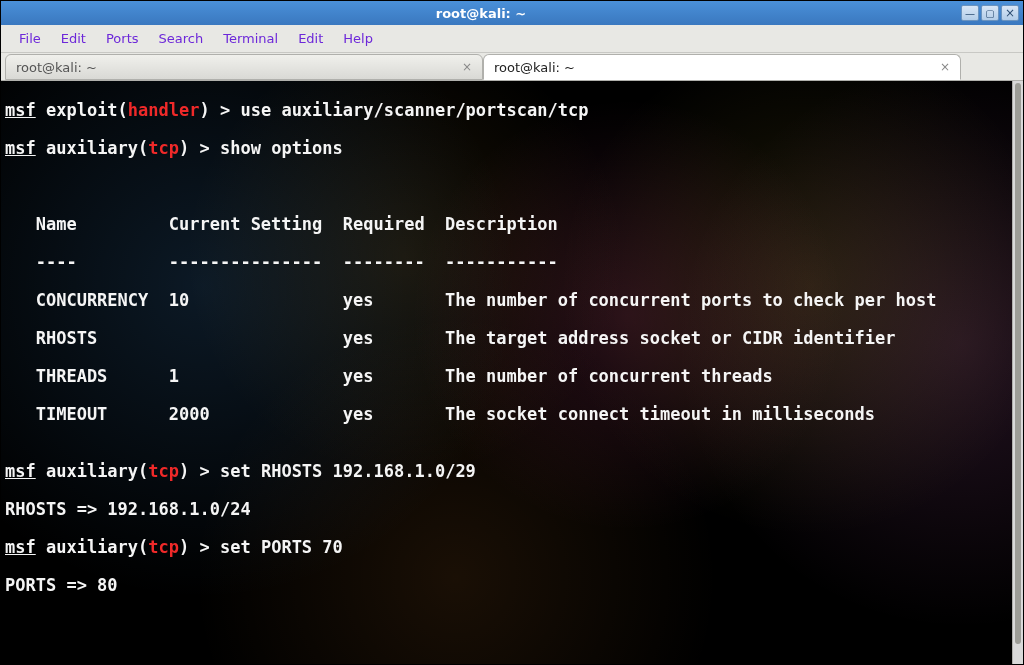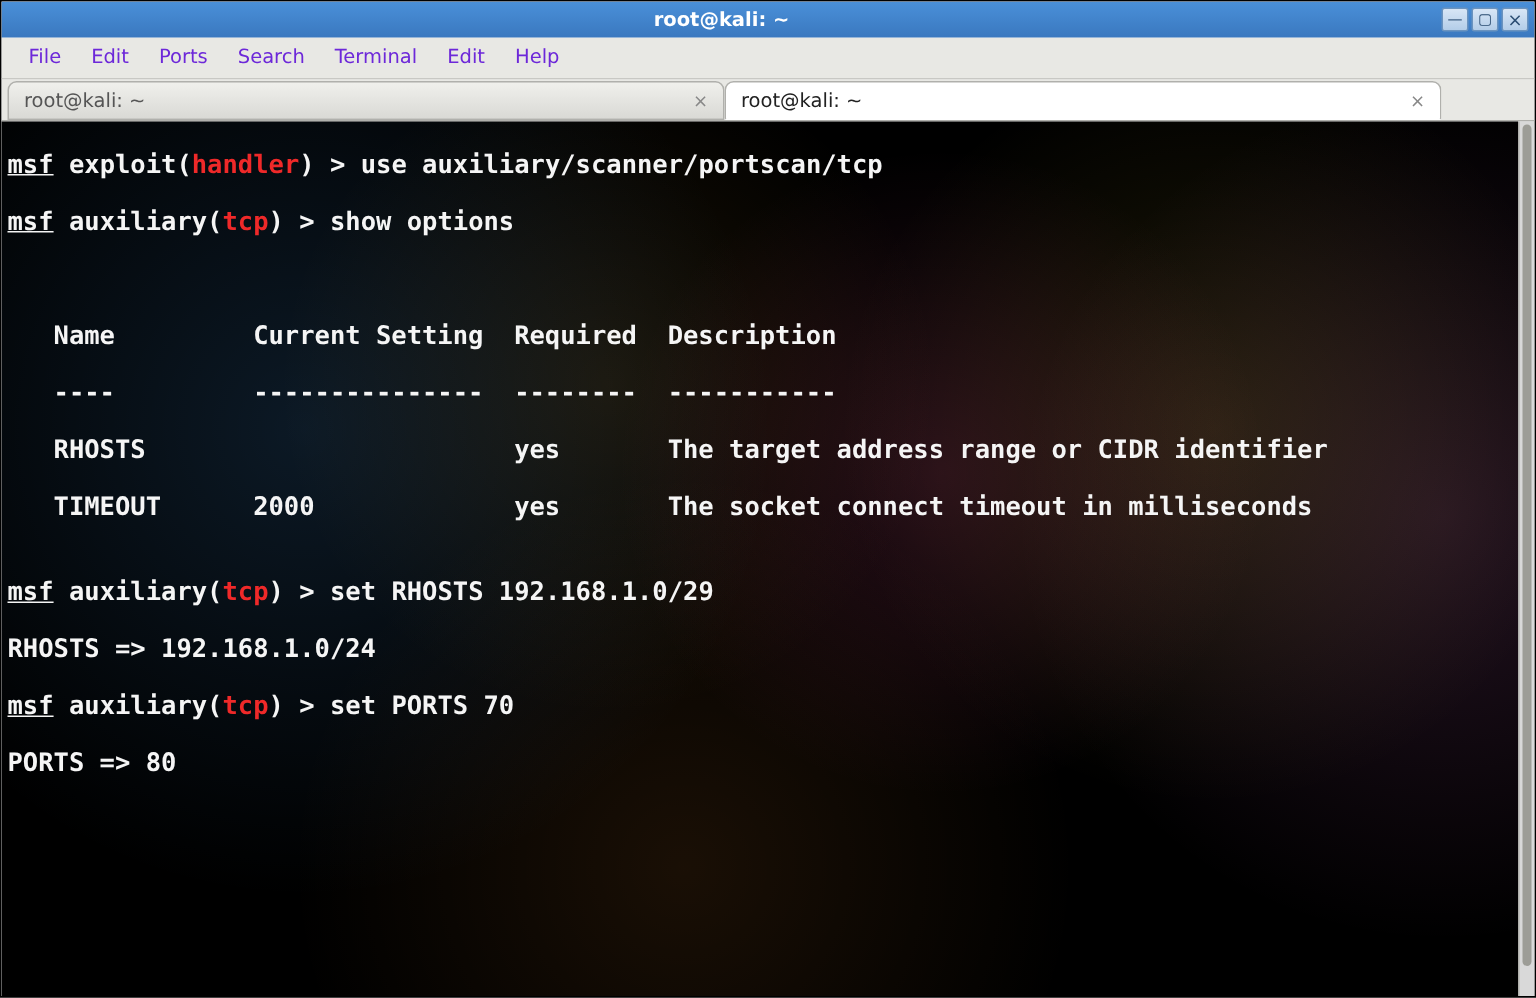--- a/index.html
+++ b/index.html
@@ -185,21 +185,23 @@
 </div>
 
 <div class="terminal-wrap">
   <div class="terminal">
 <div><span class="c-msf">msf</span><span> exploit(</span><span class="c-red">handler</span><span>) &gt; </span><span>use auxiliary/scanner/portscan/tcp</span></div>
 <div><span class="c-msf">msf</span><span> auxiliary(</span><span class="c-red">tcp</span><span>) &gt; </span><span>show options</span></div>
 <div></div>
 <div></div>
 <div>   Name         Current Setting  Required  Description</div>
 <div>   ----         ---------------  --------  -----------</div>
-<div>   RHOSTS                        yes       The target address range or CIDR identifier</div>
+<div>   CONCURRENCY  10               yes       The number of concurrent ports to check per host</div>
+<div>   RHOSTS                        yes       The target address socket or CIDR identifier</div>
+<div>   THREADS      1                yes       The number of concurrent threads</div>
 <div>   TIMEOUT      2000             yes       The socket connect timeout in milliseconds</div>
 <div></div>
 <div><span class="c-msf">msf</span><span> auxiliary(</span><span class="c-red">tcp</span><span>) &gt; </span><span>set RHOSTS 192.168.1.0/29</span></div>
 <div>RHOSTS =&gt; 192.168.1.0/24</div>
 <div><span class="c-msf">msf</span><span> auxiliary(</span><span class="c-red">tcp</span><span>) &gt; </span><span>set PORTS 70</span></div>
 <div>PORTS =&gt; 80</div>
 
 <div></div>
 
 

